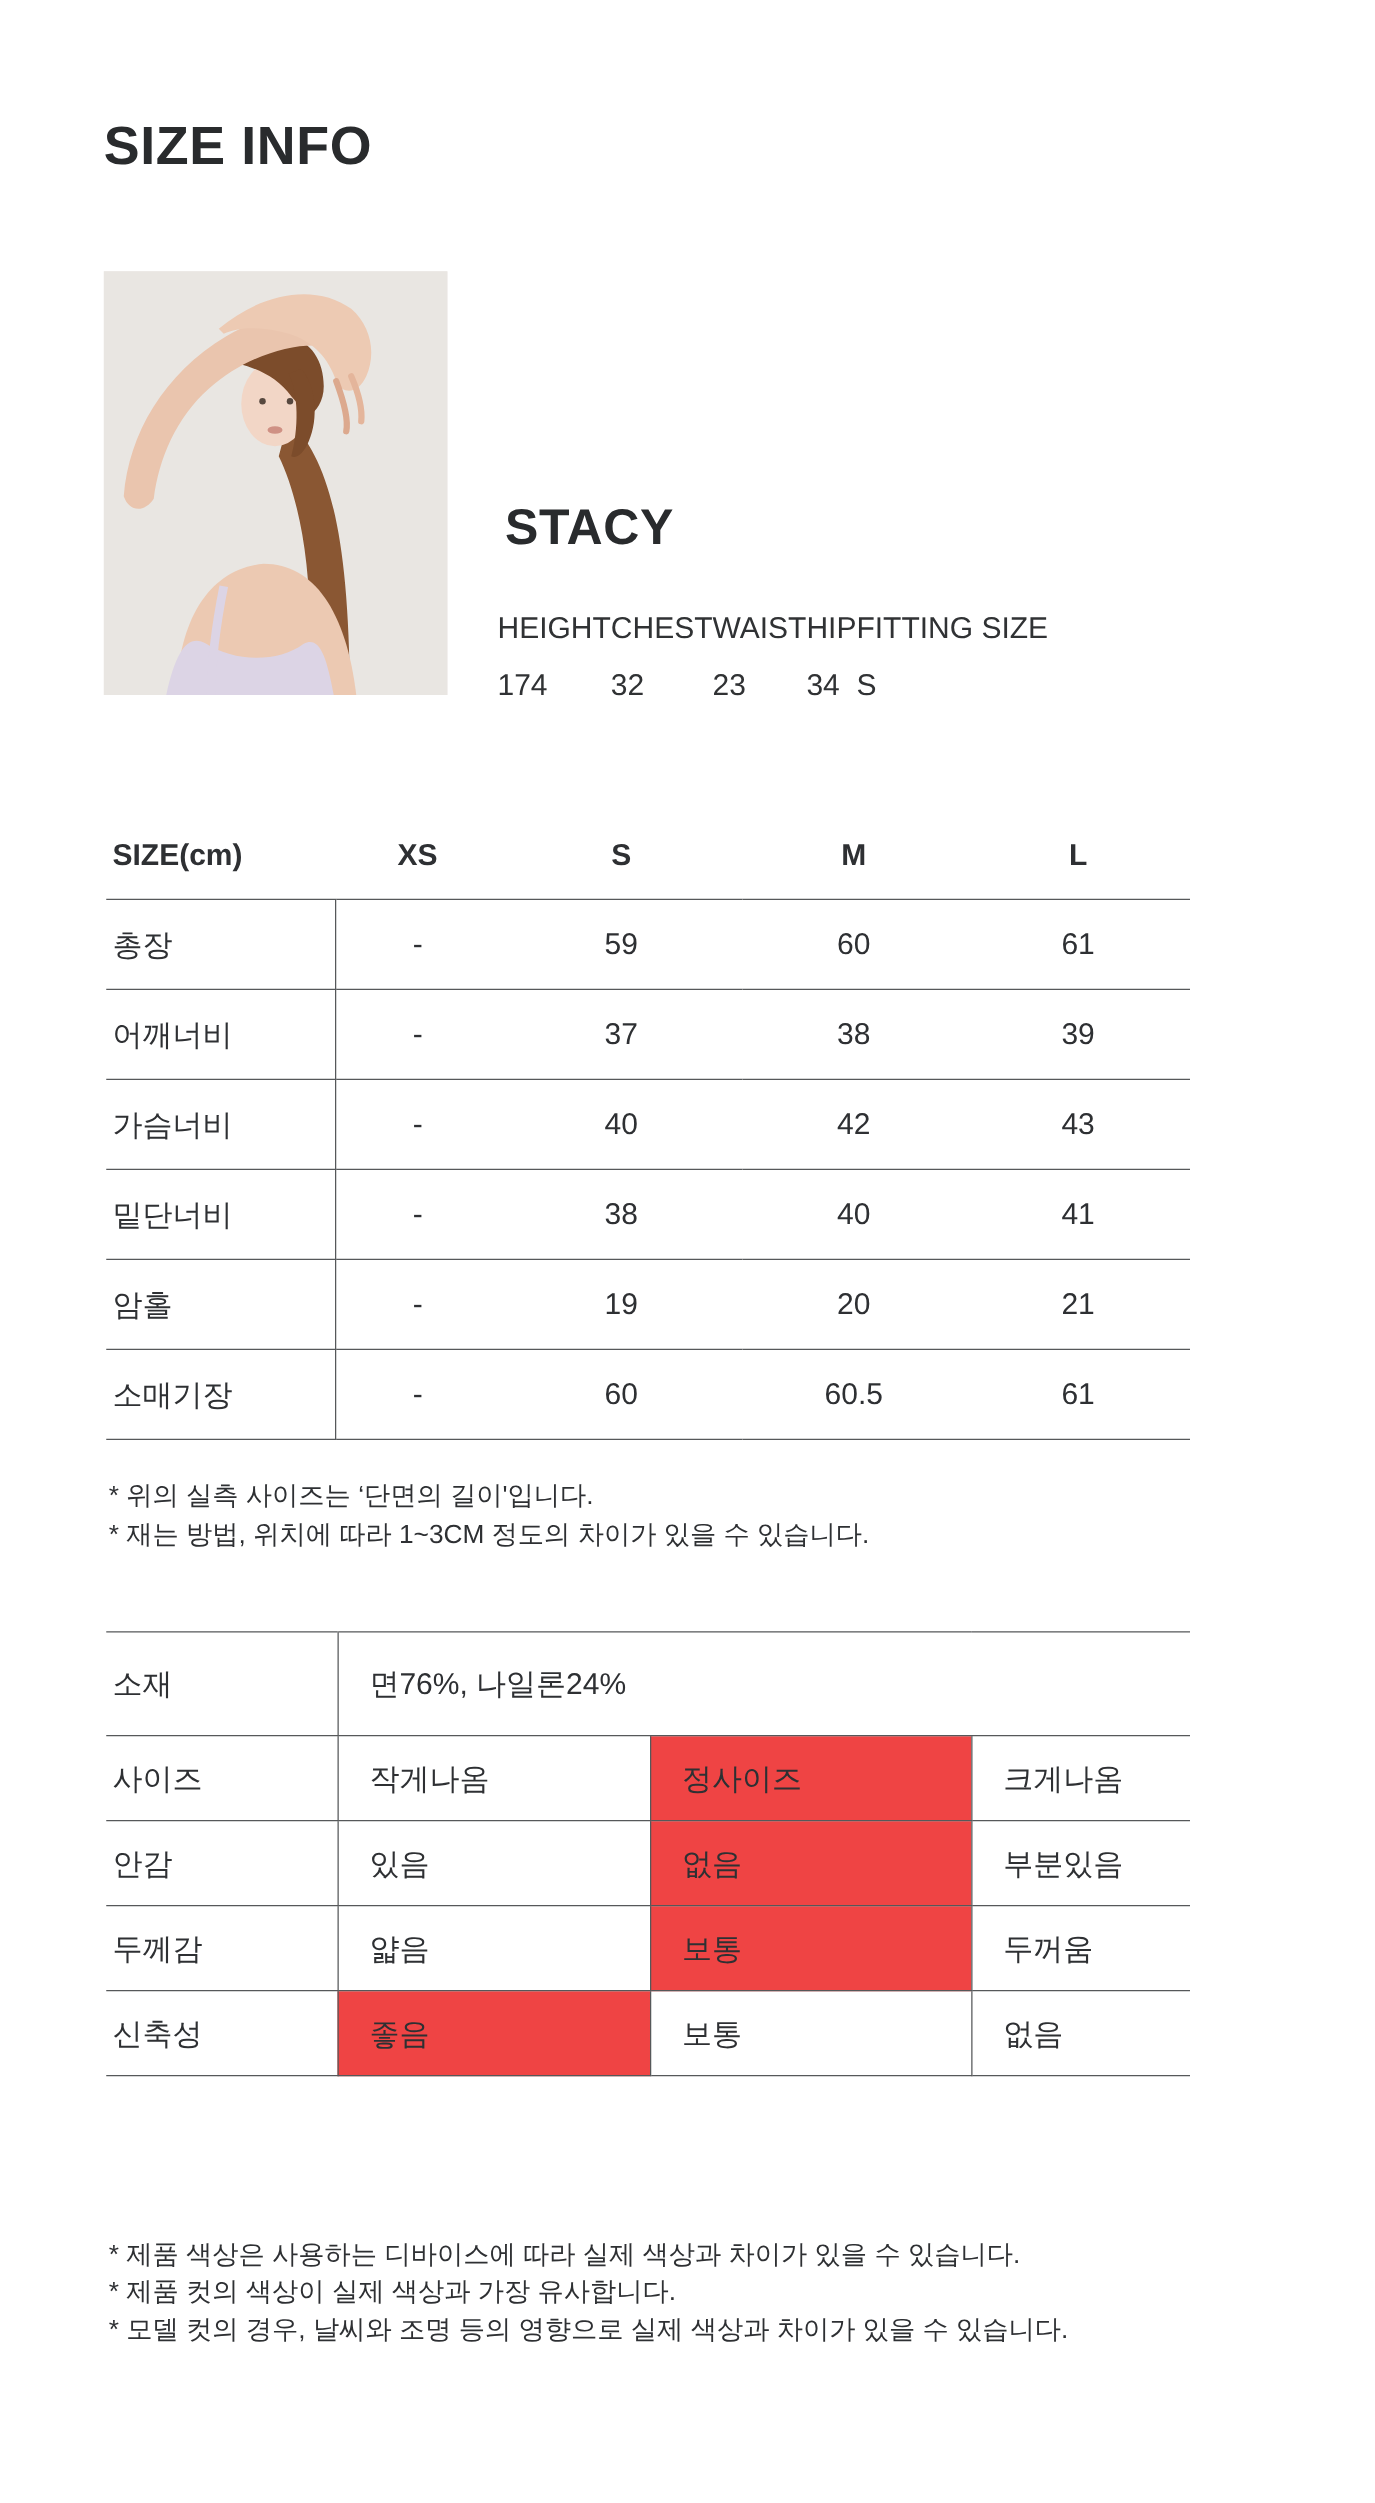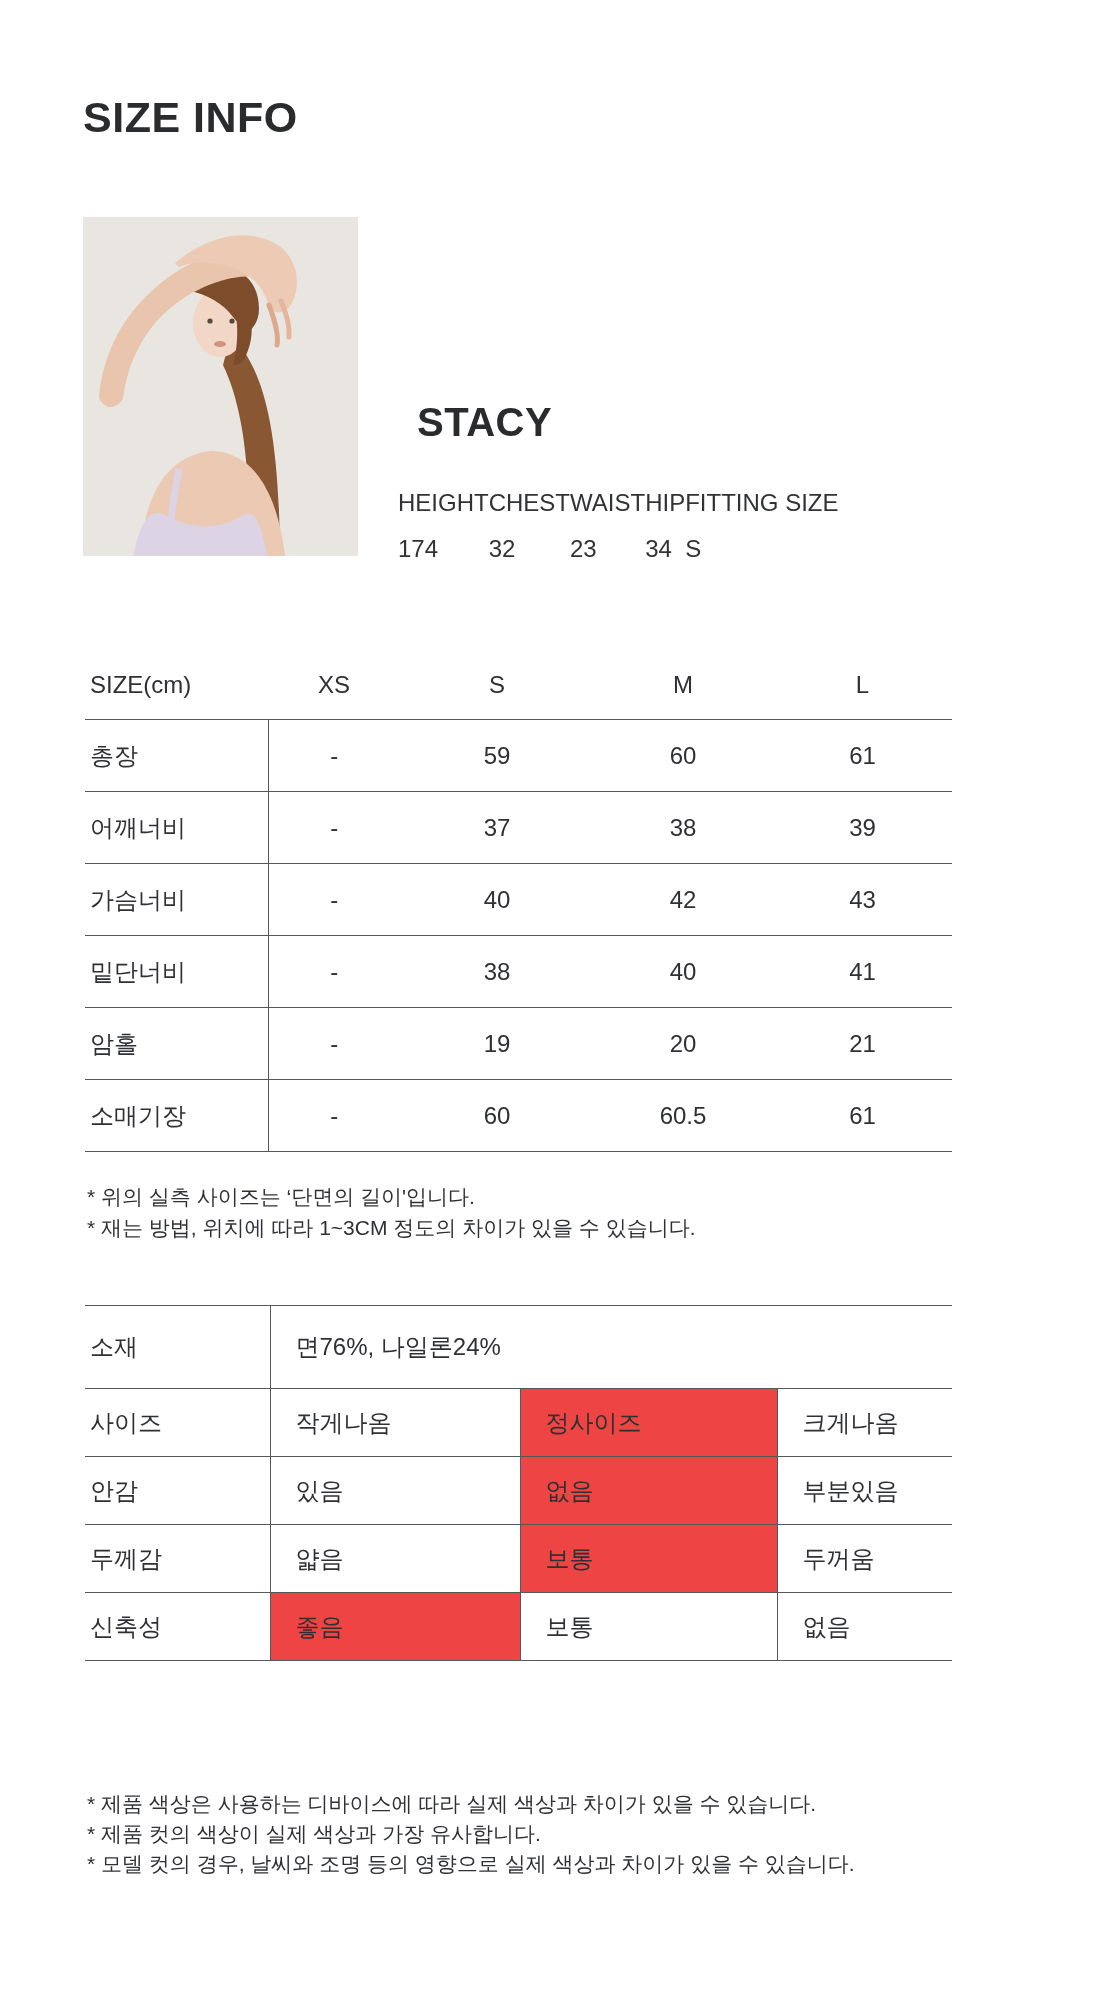--- a/index.html
+++ b/index.html
@@ -10,36 +10,36 @@
   }
   .page-title {
     position:absolute; left:83px; top:93px;
     font-size:43px; font-weight:600; letter-spacing:0.5px; color:#292b2d;
   }
   .model-photo {
     position:absolute; left:83px; top:217px; width:275px; height:339px;
     overflow:hidden; background:#e9e6e2;
   }
   .model-name {
-    position:absolute; left:417px; top:400px;
+    position:absolute; left:404px; top:400px;
     font-size:40px; font-weight:600; letter-spacing:0.5px; color:#292b2d;
   }
   .measurements {
     position:absolute; left:398px; top:489px;
     display:flex; font-size:24px; color:#303234;
   }
   .m-item .m-label { white-space:nowrap; }
   .m-item .m-value { margin-top:18px; }
 
   table.size-table {
     position:absolute; left:85px; top:671px; width:946px;
     border-collapse:collapse; table-layout:fixed; font-size:24px; color:#2e3033;
   }
   table.size-table th {
-    font-weight:400; height:48px; vertical-align:top; text-align:center; padding:0;
+    font-weight:700; height:48px; vertical-align:top; text-align:center; padding:0;
     border-bottom:1px solid #56585a;
   }
   table.size-table th.lbl { text-align:left; padding-left:5px; }
   table.size-table td {
     height:71px; text-align:center; border-bottom:1px solid #56585a; padding:0;
   }
   table.size-table td.lbl {
     text-align:left; padding-left:5px; border-right:1px solid #56585a;
   }
   table.size-table .pr { padding-right:78px; }

